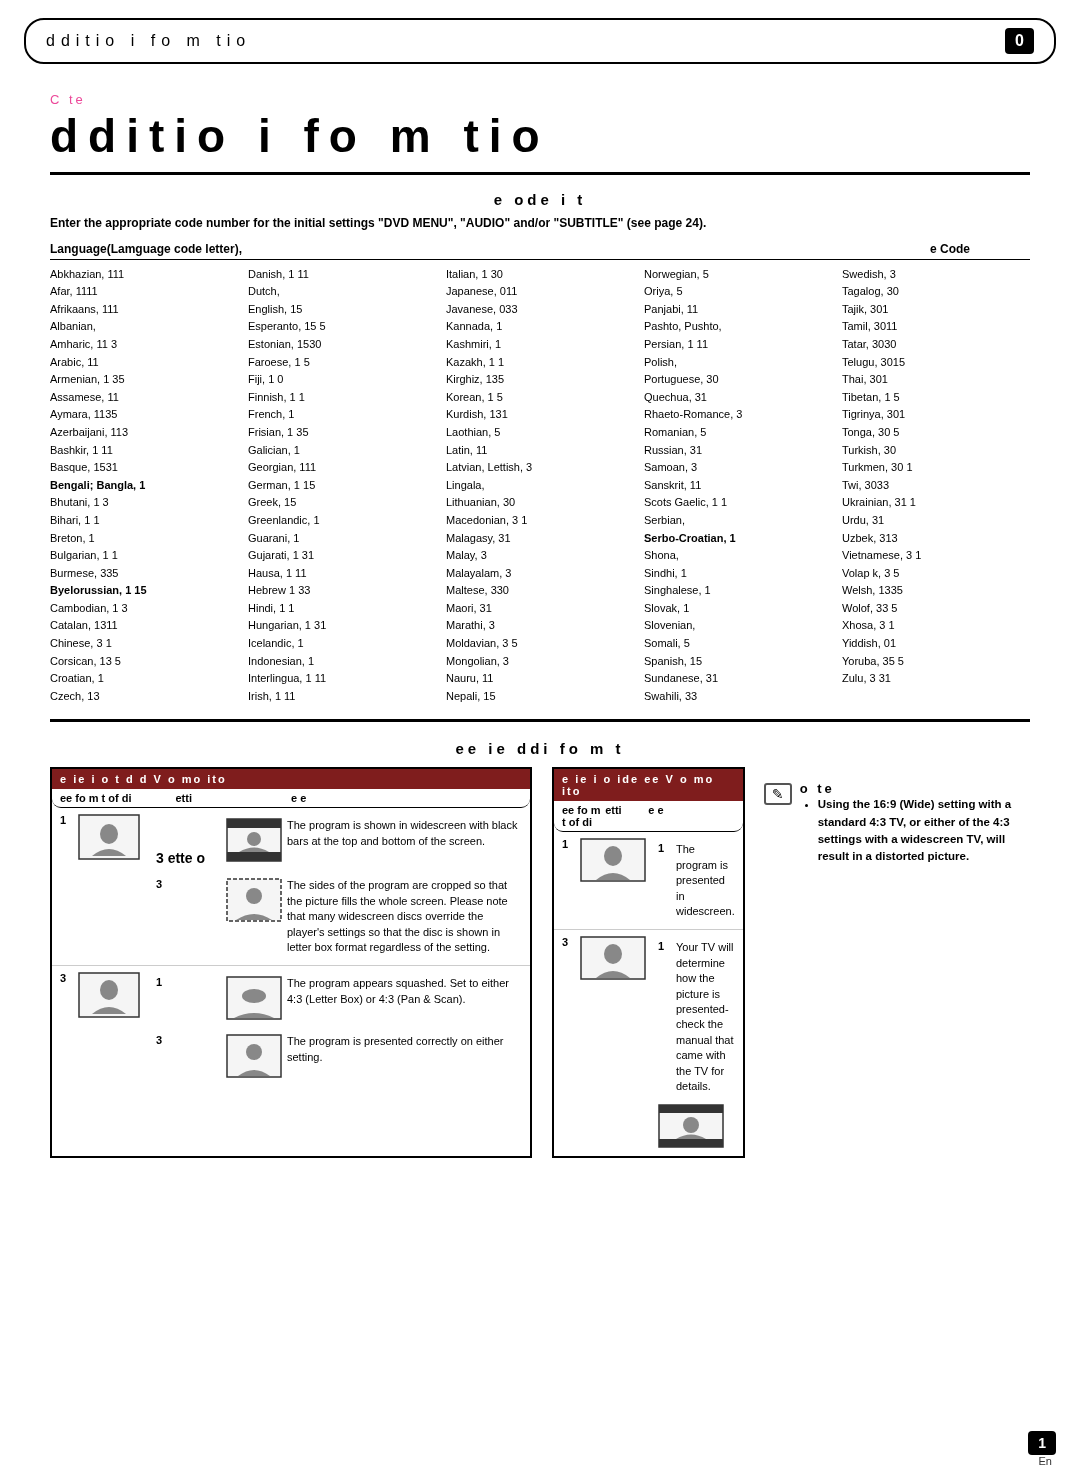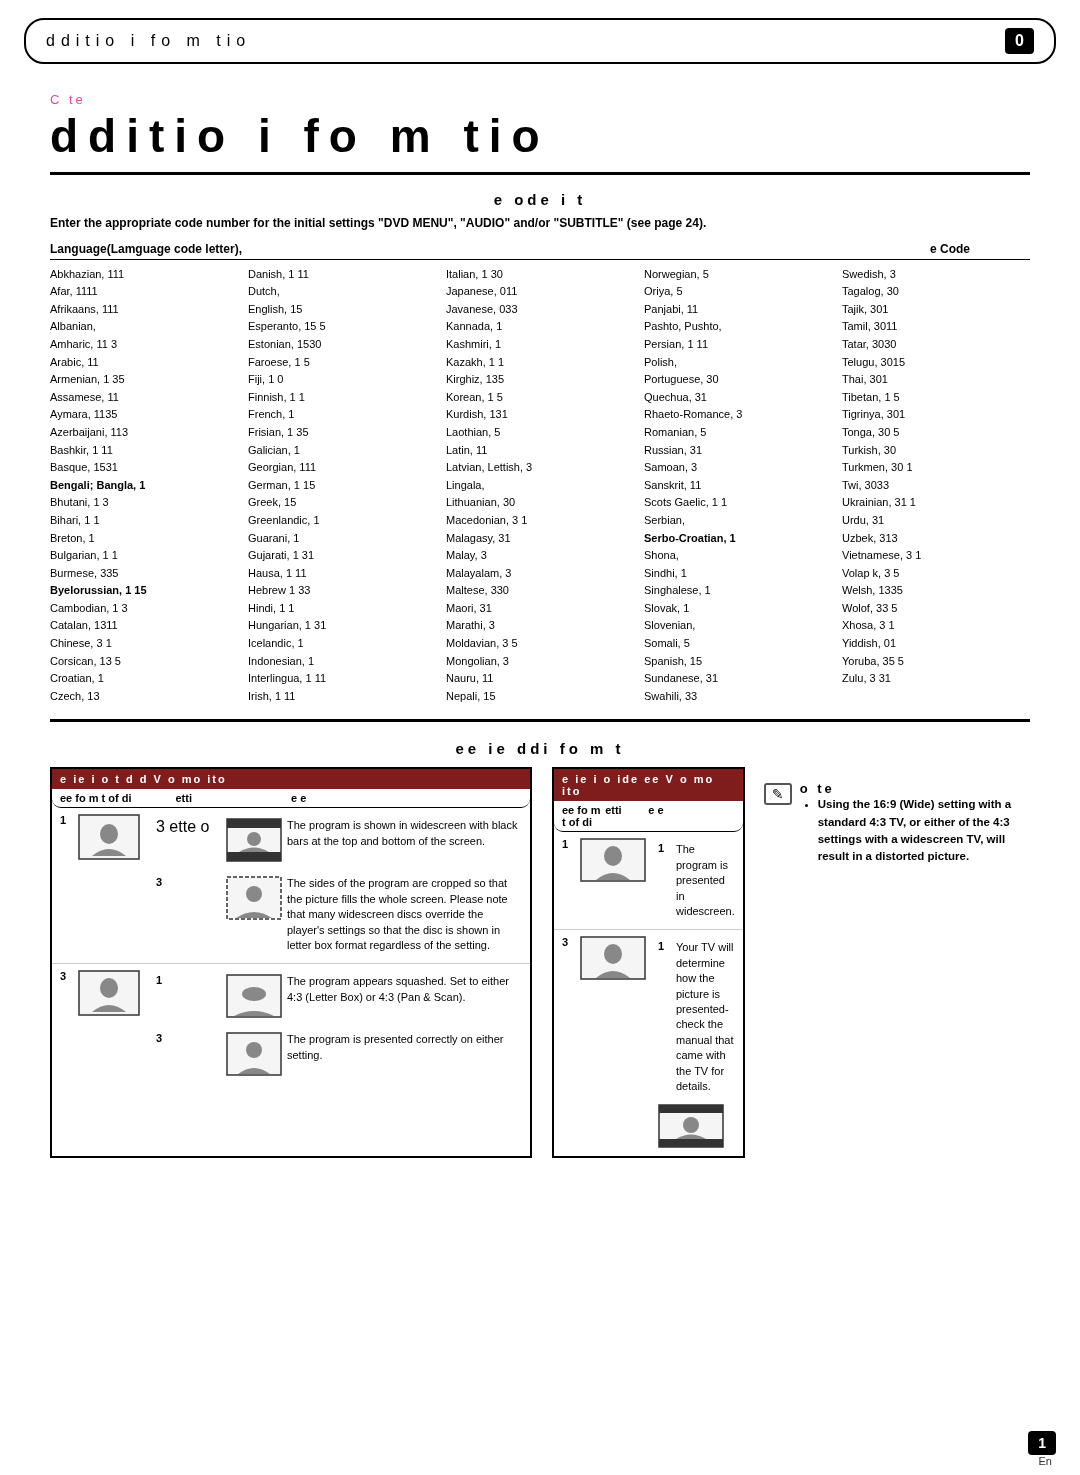--- a/index.html
+++ b/index.html
@@ -403,21 +403,21 @@
             
             <svg width="62" height="46" viewBox="0 0 62 46">
               <rect x="1" y="1" width="60" height="44" fill="#f5f5f5" stroke="#333" stroke-width="1.5"></rect>
               <ellipse cx="31" cy="20" rx="9" ry="10" fill="#888"></ellipse>
               <path d="M14 42 Q31 28 48 42" fill="#888"></path>
             </svg>
           </div>
           <div style="flex:1;">
 
             <div class="sub-row">
-              <span style="width:70px;font-size:16px;font-weight:normal;">3  ette  o</span>
+              <span style="width:70px;font-size:14px;font-weight:bold;margin-top:32px;">3  ette  o</span>
               <div class="sr-sub-img">
                 <svg width="56" height="44" viewBox="0 0 56 44">
                   <rect x="1" y="1" width="54" height="42" fill="#f5f5f5" stroke="#333" stroke-width="1.5"></rect>
                   <rect x="1" y="1" width="54" height="9" fill="#333"></rect>
                   <rect x="1" y="34" width="54" height="9" fill="#333"></rect>
                   <ellipse cx="28" cy="21" rx="7" ry="7" fill="#888"></ellipse>
                   <path d="M13 34 Q28 25 43 34" fill="#888"></path>
                 </svg>
               </div>
               <span class="sr-desc">The program is shown in widescreen with black bars at the top and bottom of the screen.</span>

